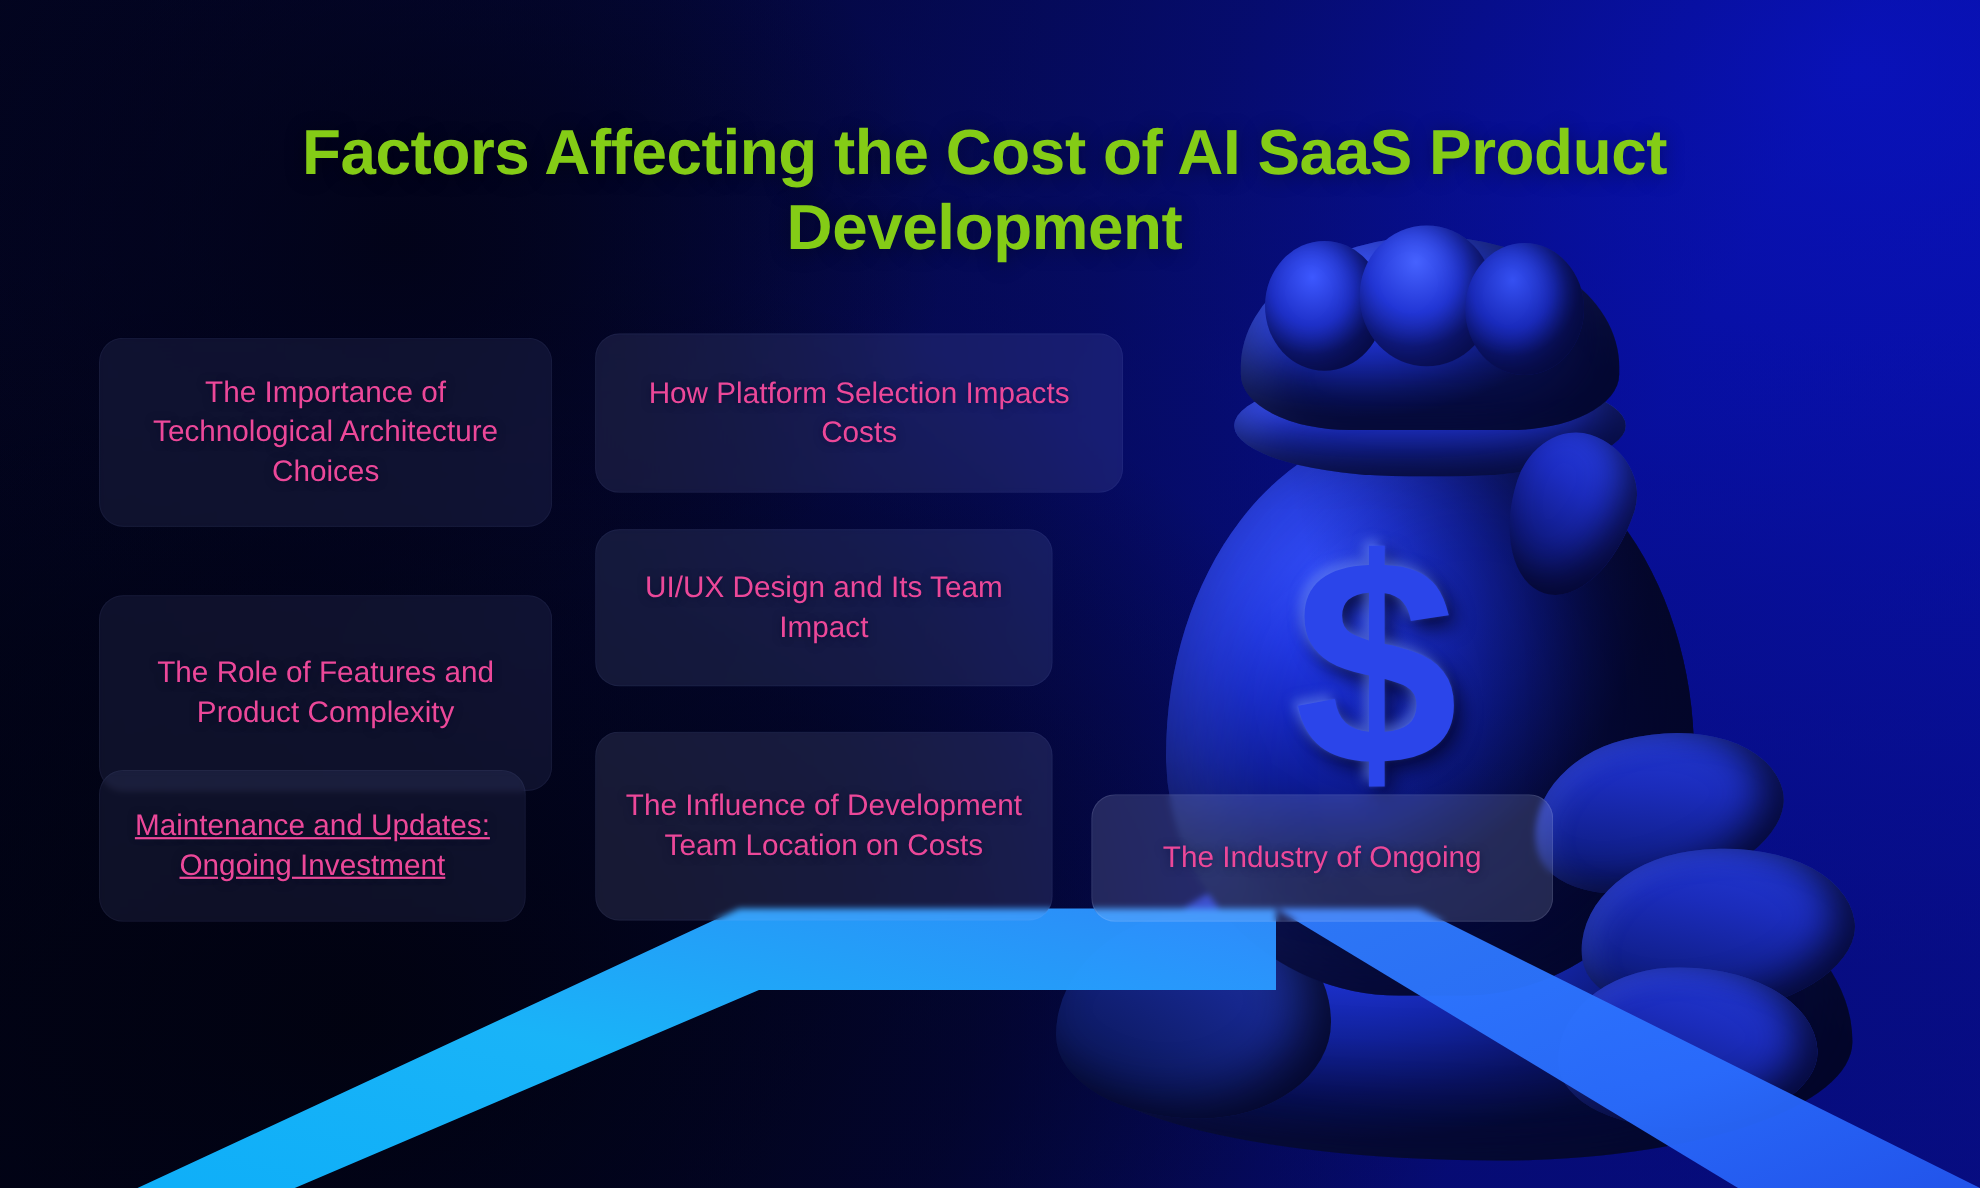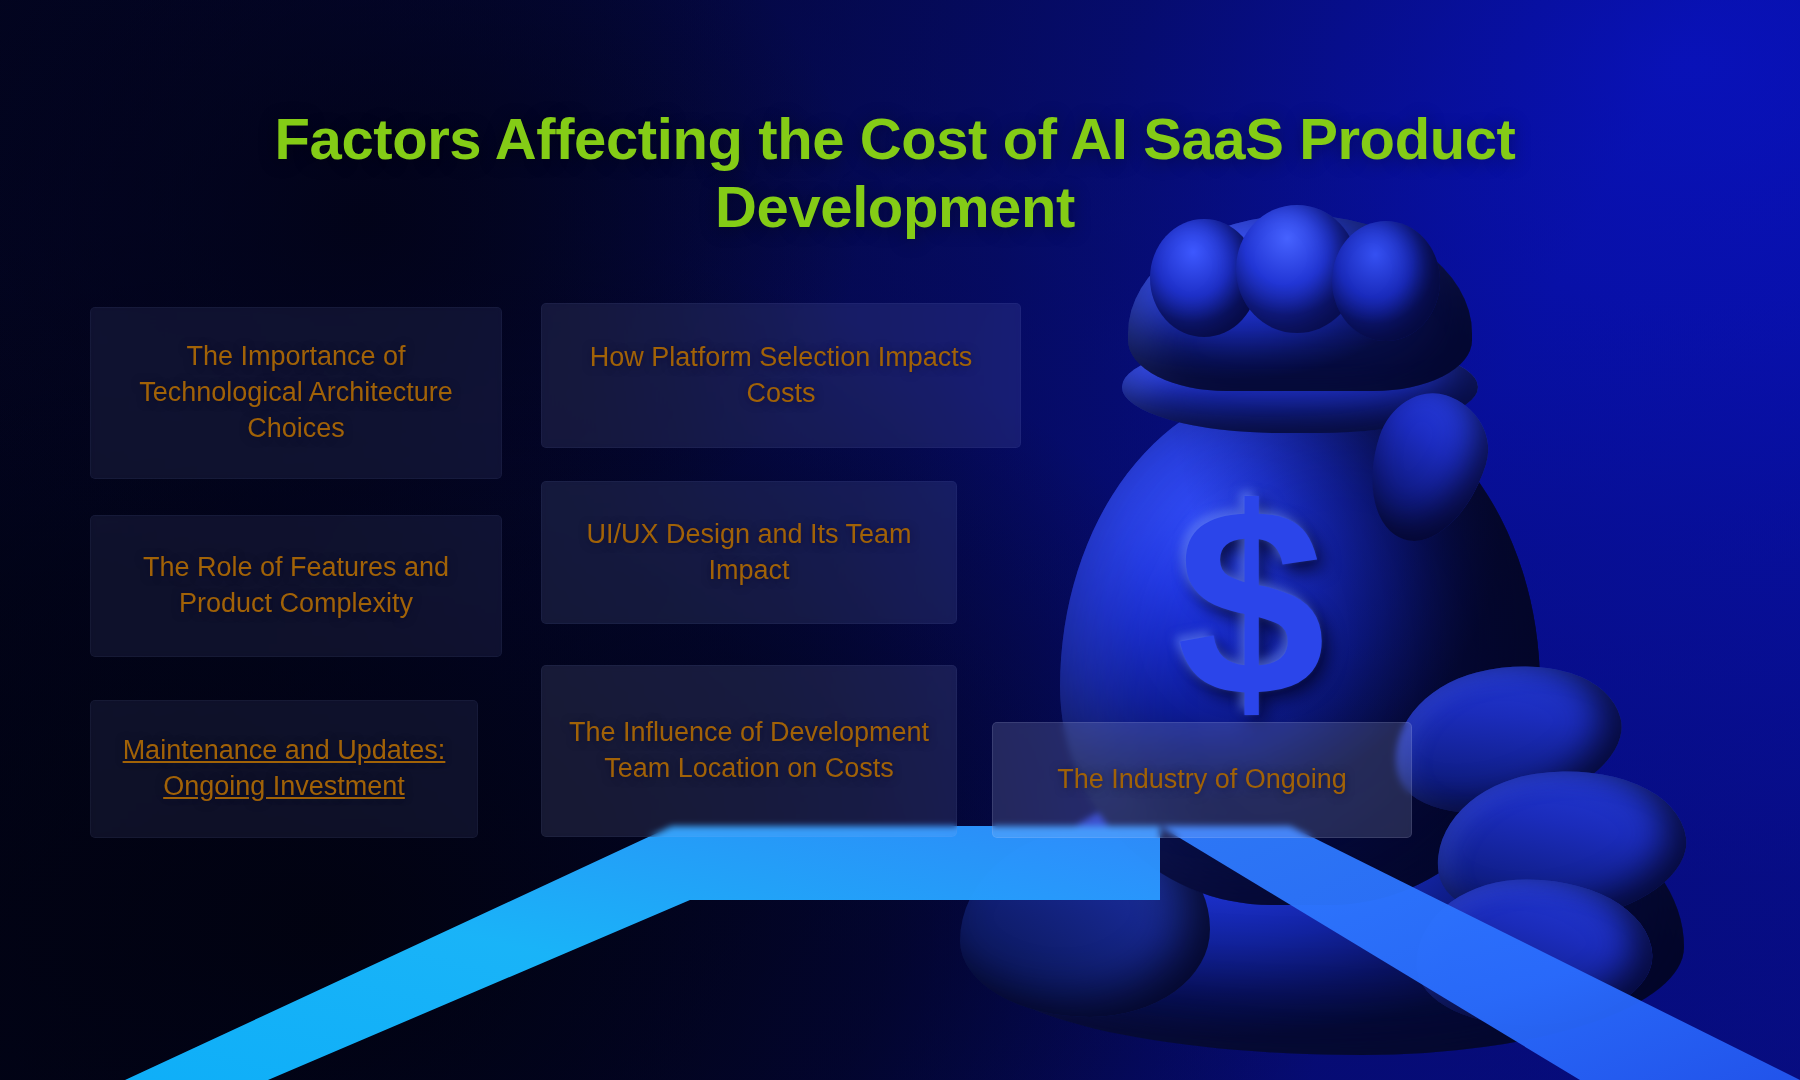--- a/index.html
+++ b/index.html
@@ -112,36 +112,36 @@
   .title{
     position:absolute;left:170px;top:66px;width:1450px;
     text-align:center;color:#84cc16;
     font-size:58px;line-height:1.17;font-weight:700;letter-spacing:-0.4px;
     text-shadow:0 2px 18px rgba(0,0,0,.38);
   }
 
   
   .card{
     position:absolute;
-    border-radius:5px;
+    border-radius:22px;
     display:flex;align-items:center;justify-content:center;
     text-align:center;
-    color:#a16207;
+    color:#ec4899;
     font-size:27px;line-height:1.33;font-weight:400;
     padding:14px 26px;
     box-sizing:border-box;
     background:rgba(160,178,255,.085);
     border:1px solid rgba(168,186,255,.055);
     backdrop-filter:blur(3px);
     text-shadow:0 1px 8px rgba(0,6,40,.55);
   }
   .card .txt{display:block;width:100%;}
 
   .c-l1{left:90px;top:307px;width:412px;height:172px;}
-  .c-l2{left:90px;top:515px;width:412px;height:142px;}
+  .c-l2{left:90px;top:541px;width:412px;height:178px;}
   .c-l3{left:90px;top:700px;width:388px;height:138px;text-decoration:underline;}
 
   .c-m1{left:541px;top:303px;width:480px;height:145px;
         background:rgba(175,192,255,.105);}
   .c-m2{left:541px;top:481px;width:416px;height:143px;
         background:rgba(175,192,255,.11);}
   .c-m3{left:541px;top:665px;width:416px;height:172px;
         background:rgba(190,206,255,.115);}
 
   .c-r1{left:992px;top:722px;width:420px;height:116px;

